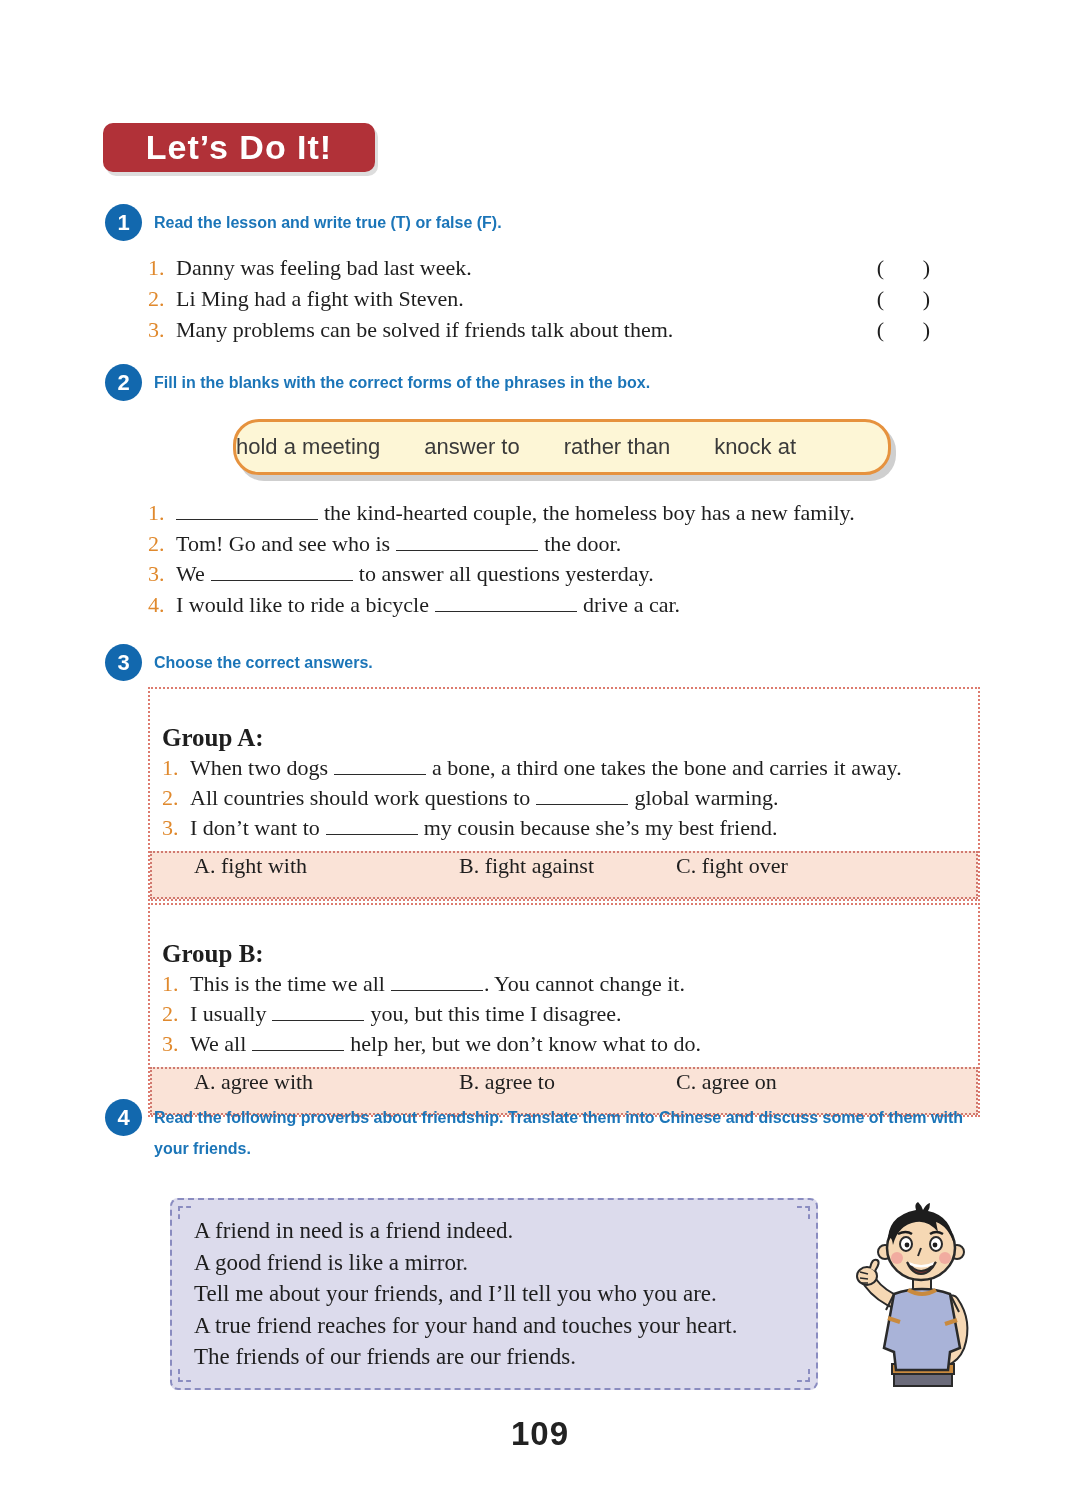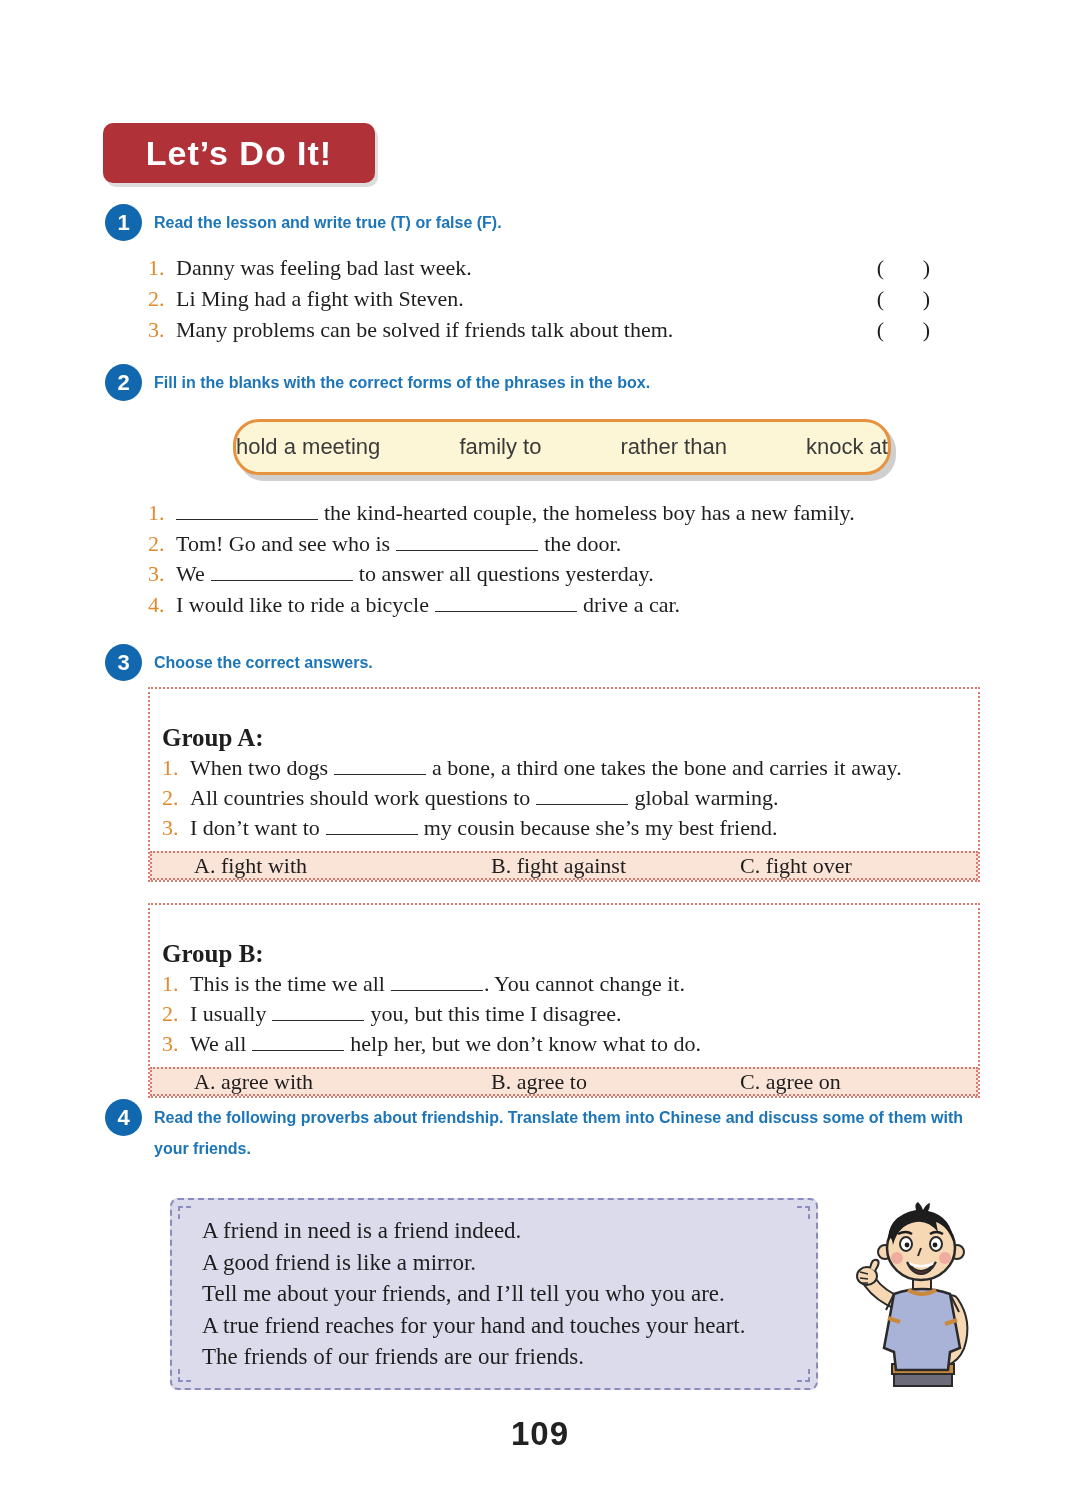--- a/index.html
+++ b/index.html
@@ -4,21 +4,21 @@
 <style>
   * { margin:0; padding:0; box-sizing:border-box; }
   html,body { background:#ffffff; }
   .page {
     position:relative; width:1080px; height:1504px; background:#ffffff;
     font-family:"Liberation Serif", serif; color:#1e1e1e; overflow:hidden;
   }
 
   
   .banner {
-    position:absolute; left:103px; top:123px; width:272px; height:60px;
+    position:absolute; left:103px; top:123px; width:272px; height:49px;
     background:#b13138; border-radius:10px;
     display:flex; align-items:center; justify-content:center;
     box-shadow:3px 4px 0 rgba(120,120,120,0.25);
   }
   .banner span {
     color:#ffffff; font-family:"Liberation Sans", sans-serif;
     font-weight:bold; font-size:34px; letter-spacing:1px;
   }
 
   
@@ -44,47 +44,46 @@
 
   .ex1-list { position:absolute; left:148px; top:252px; width:782px; }
   .ex2-list { position:absolute; left:148px; top:498px; width:840px; }
   .ex2-list .row { line-height:30.5px; }
 
   
   .phrase-box {
     position:absolute; left:233px; top:419px; width:658px; height:56px;
     background:#fdf6d6; border:3px solid #e6923e; border-radius:26px;
     box-shadow:5px 6px 0 #cfcfcf;
-    display:flex; align-items:center; justify-content:space-between; gap:65px;
+    display:flex; align-items:center; justify-content:flex-start; gap:44px;
     font-family:"Liberation Sans", sans-serif; font-size:22px; color:#3a3a3a;
   }
 
   
   .group-box {
     position:absolute; left:148px; width:832px;
     border:2px dotted #dd7b6e; background:#ffffff;
   }
   .group-questions { padding:5px 12px 8px 12px; }
   .group-label { font-weight:bold; font-size:25px; line-height:31px;margin-top:28px; }
   .group-questions .row { line-height:30px; }
   .options-band {
     background:#fae3d7; border:2px dotted #d0796f;
-    display:flex; align-items:center; height:29px; padding-left:42px;
+    display:flex; align-items:flex-start; height:48px; padding-left:42px;
     font-size:22px;
-    gap:32px;
   }
   .opt-a { width:265px; }
   .opt-b { width:217px; }
   .opt-c { flex:1; }
 
   
   .proverb-box {
     position:absolute; left:170px; top:1198px; width:648px; height:192px;
     background:#dcdbec; border:2px dashed #8a8cc0; border-radius:8px;
-    padding:15px 12px 0 30px; font-size:23px; line-height:31.5px;
+    padding:15px 12px 0 22px; font-size:23px; line-height:31.5px;
   }
   .corner { position:absolute; width:13px; height:13px; }
   .corner.tl { left:6px;  top:6px;    border-left:2px dashed #8a8cc0; border-top:2px dashed #8a8cc0; }
   .corner.tr { right:6px; top:6px;    border-right:2px dashed #8a8cc0; border-top:2px dashed #8a8cc0; }
   .corner.bl { left:6px;  bottom:6px; border-left:2px dashed #8a8cc0; border-bottom:2px dashed #8a8cc0; }
   .corner.br { right:6px; bottom:6px; border-right:2px dashed #8a8cc0; border-bottom:2px dashed #8a8cc0; }
 
   .boy { position:absolute; left:848px; top:1200px; }
 
   .page-num {
@@ -123,21 +122,21 @@
       <span class="paren">(       )</span>
     </div>
   </div>
 
   <div class="ex-head" style="top:363px; width:920px;">
     <div class="num-circle">2</div>
     <div class="ex-title">Fill in the blanks with the correct forms of the phrases in the box.</div>
   </div>
   <div class="phrase-box">
     <span>hold a meeting</span>
-    <span>family to</span>
+    <span>answer to</span>
     <span>rather than</span>
     <span>knock at</span>
   </div>
   <div class="ex2-list">
     <div class="row">
       <span class="inum">1.</span>
       <span class="sent"><span></span><span class="blank w140" style="margin-left:0;"></span><span>the kind-hearted couple, the homeless boy has a new family.</span></span>
     </div>
     <div class="row">
       <span class="inum">2.</span>

